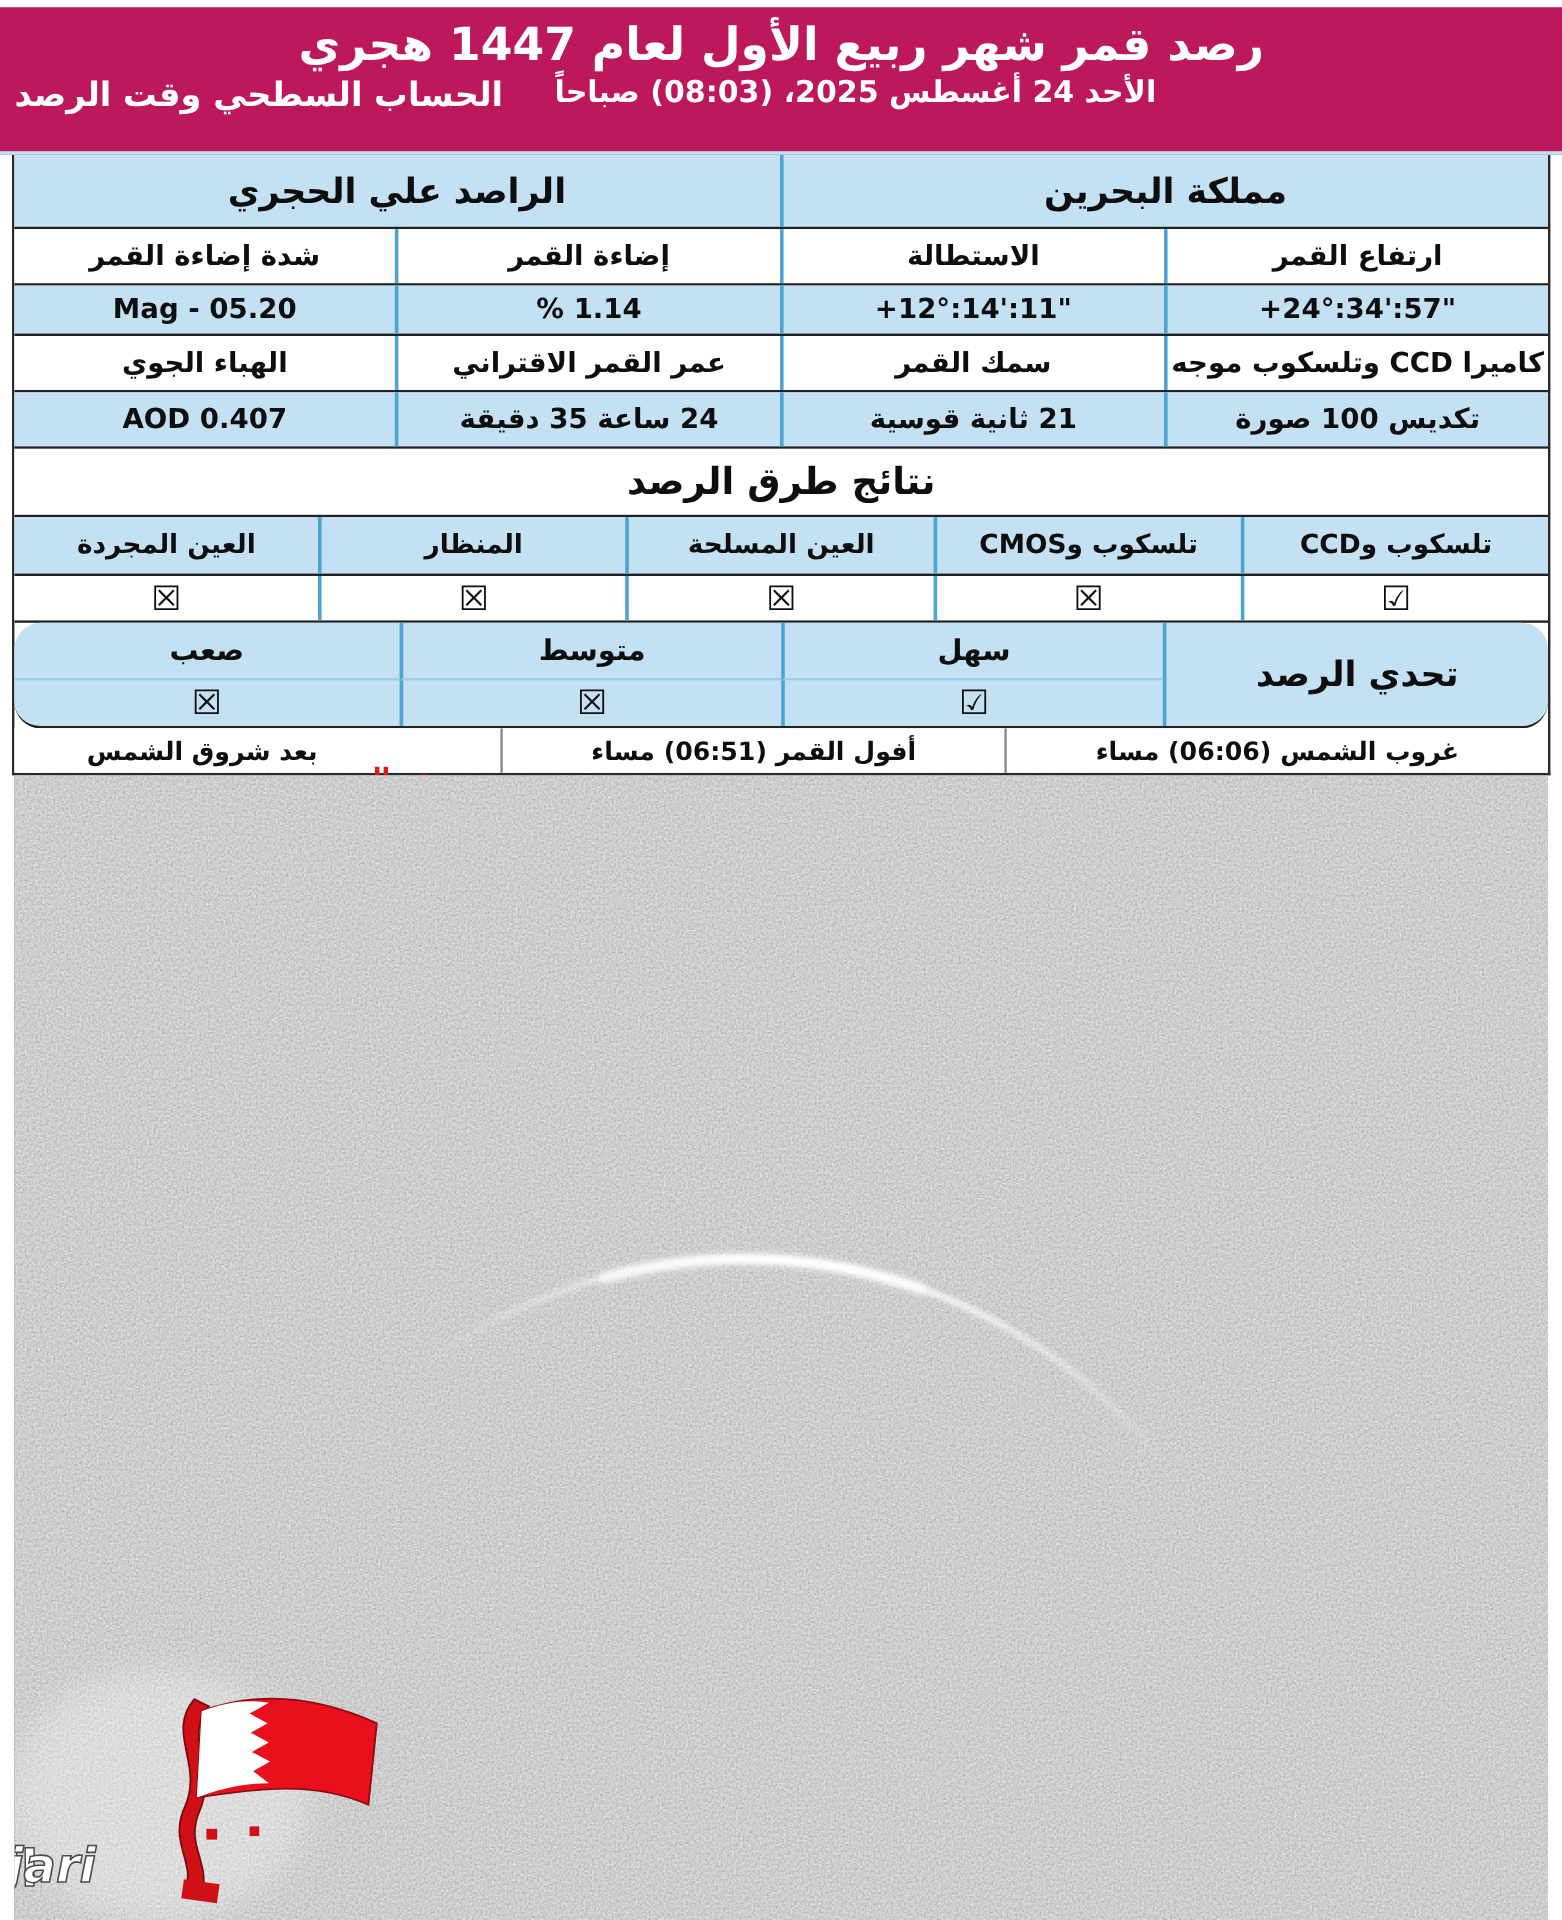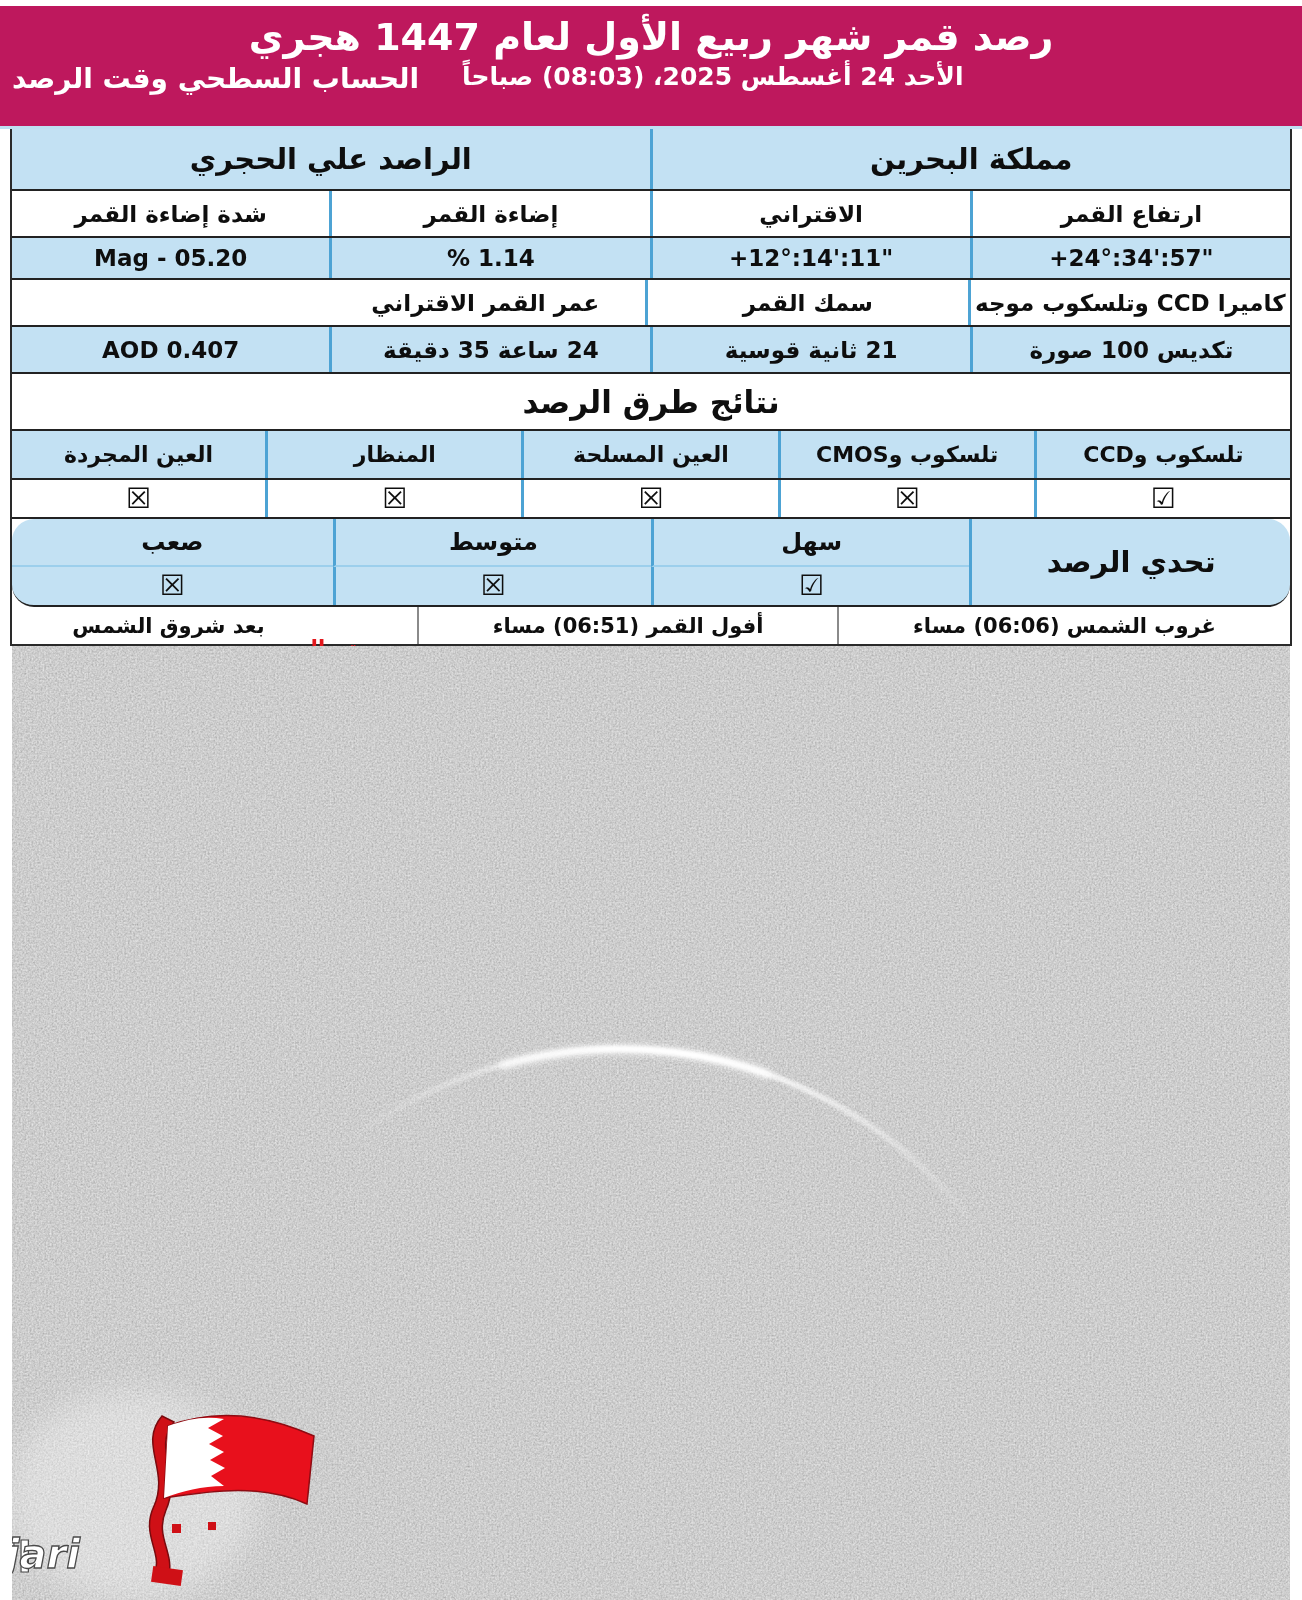--- a/index.html
+++ b/index.html
@@ -95,21 +95,21 @@
 
   <div class="tbl">
 
     <div class="row names bluebg">
       <div class="cell">مملكة البحرين</div>
       <div class="cell">الراصد علي الحجري</div>
     </div>
 
     <div class="row h4 whitebg">
       <div class="cell">ارتفاع القمر</div>
-      <div class="cell">الاقتراني</div>
+      <div class="cell">الاستطالة</div>
       <div class="cell">إضاءة القمر</div>
       <div class="cell">شدة إضاءة القمر</div>
     </div>
 
     <div class="row v4 bluebg">
       <div class="cell">
           <span class="ltr">+24°:34':57"</span>
         </div>
       <div class="cell">
           <span class="ltr">+12°:14':11"</span>
@@ -119,20 +119,21 @@
         </div>
       <div class="cell">
           <span class="ltr">Mag - 05.20</span>
         </div>
     </div>
 
     <div class="row h4 whitebg">
       <div class="cell">كاميرا CCD وتلسكوب موجه</div>
       <div class="cell">سمك القمر</div>
       <div class="cell">عمر القمر الاقتراني</div>
+      <div class="cell">الهباء الجوي</div>
     </div>
 
     <div class="row v4b bluebg">
       <div class="cell">تكديس 100 صورة</div>
       <div class="cell">21 ثانية قوسية</div>
       <div class="cell">24 ساعة 35 دقيقة</div>
       <div class="cell">
           <span class="ltr">AOD 0.407</span>
         </div>
     </div>

